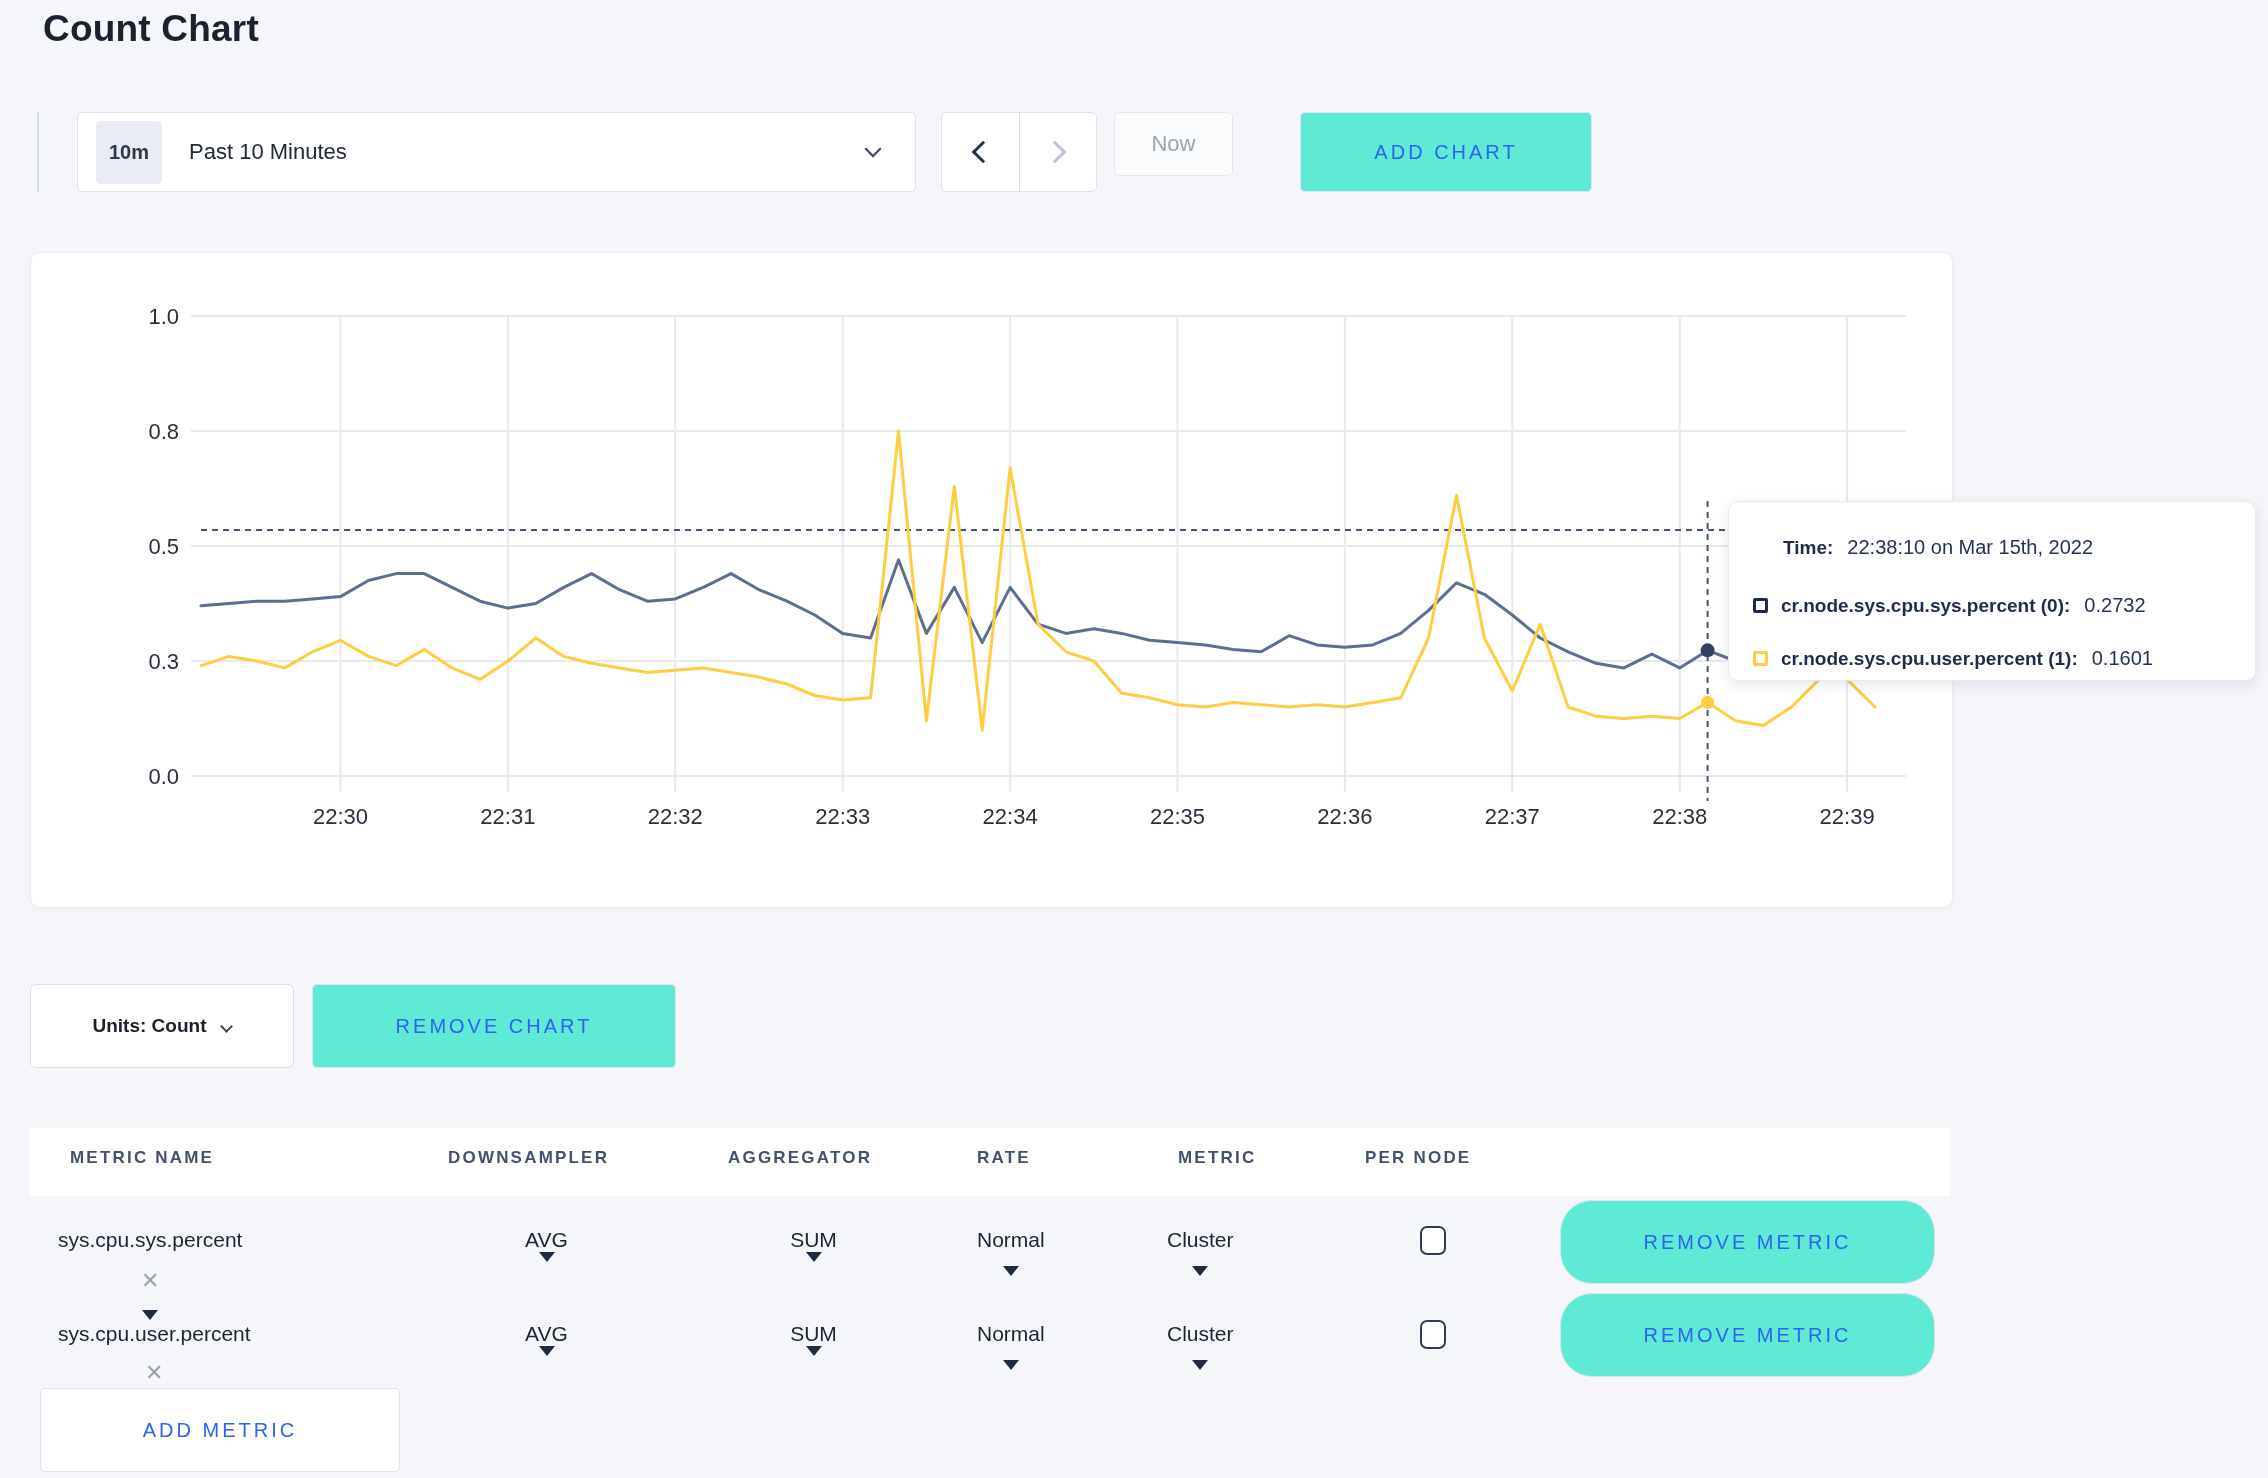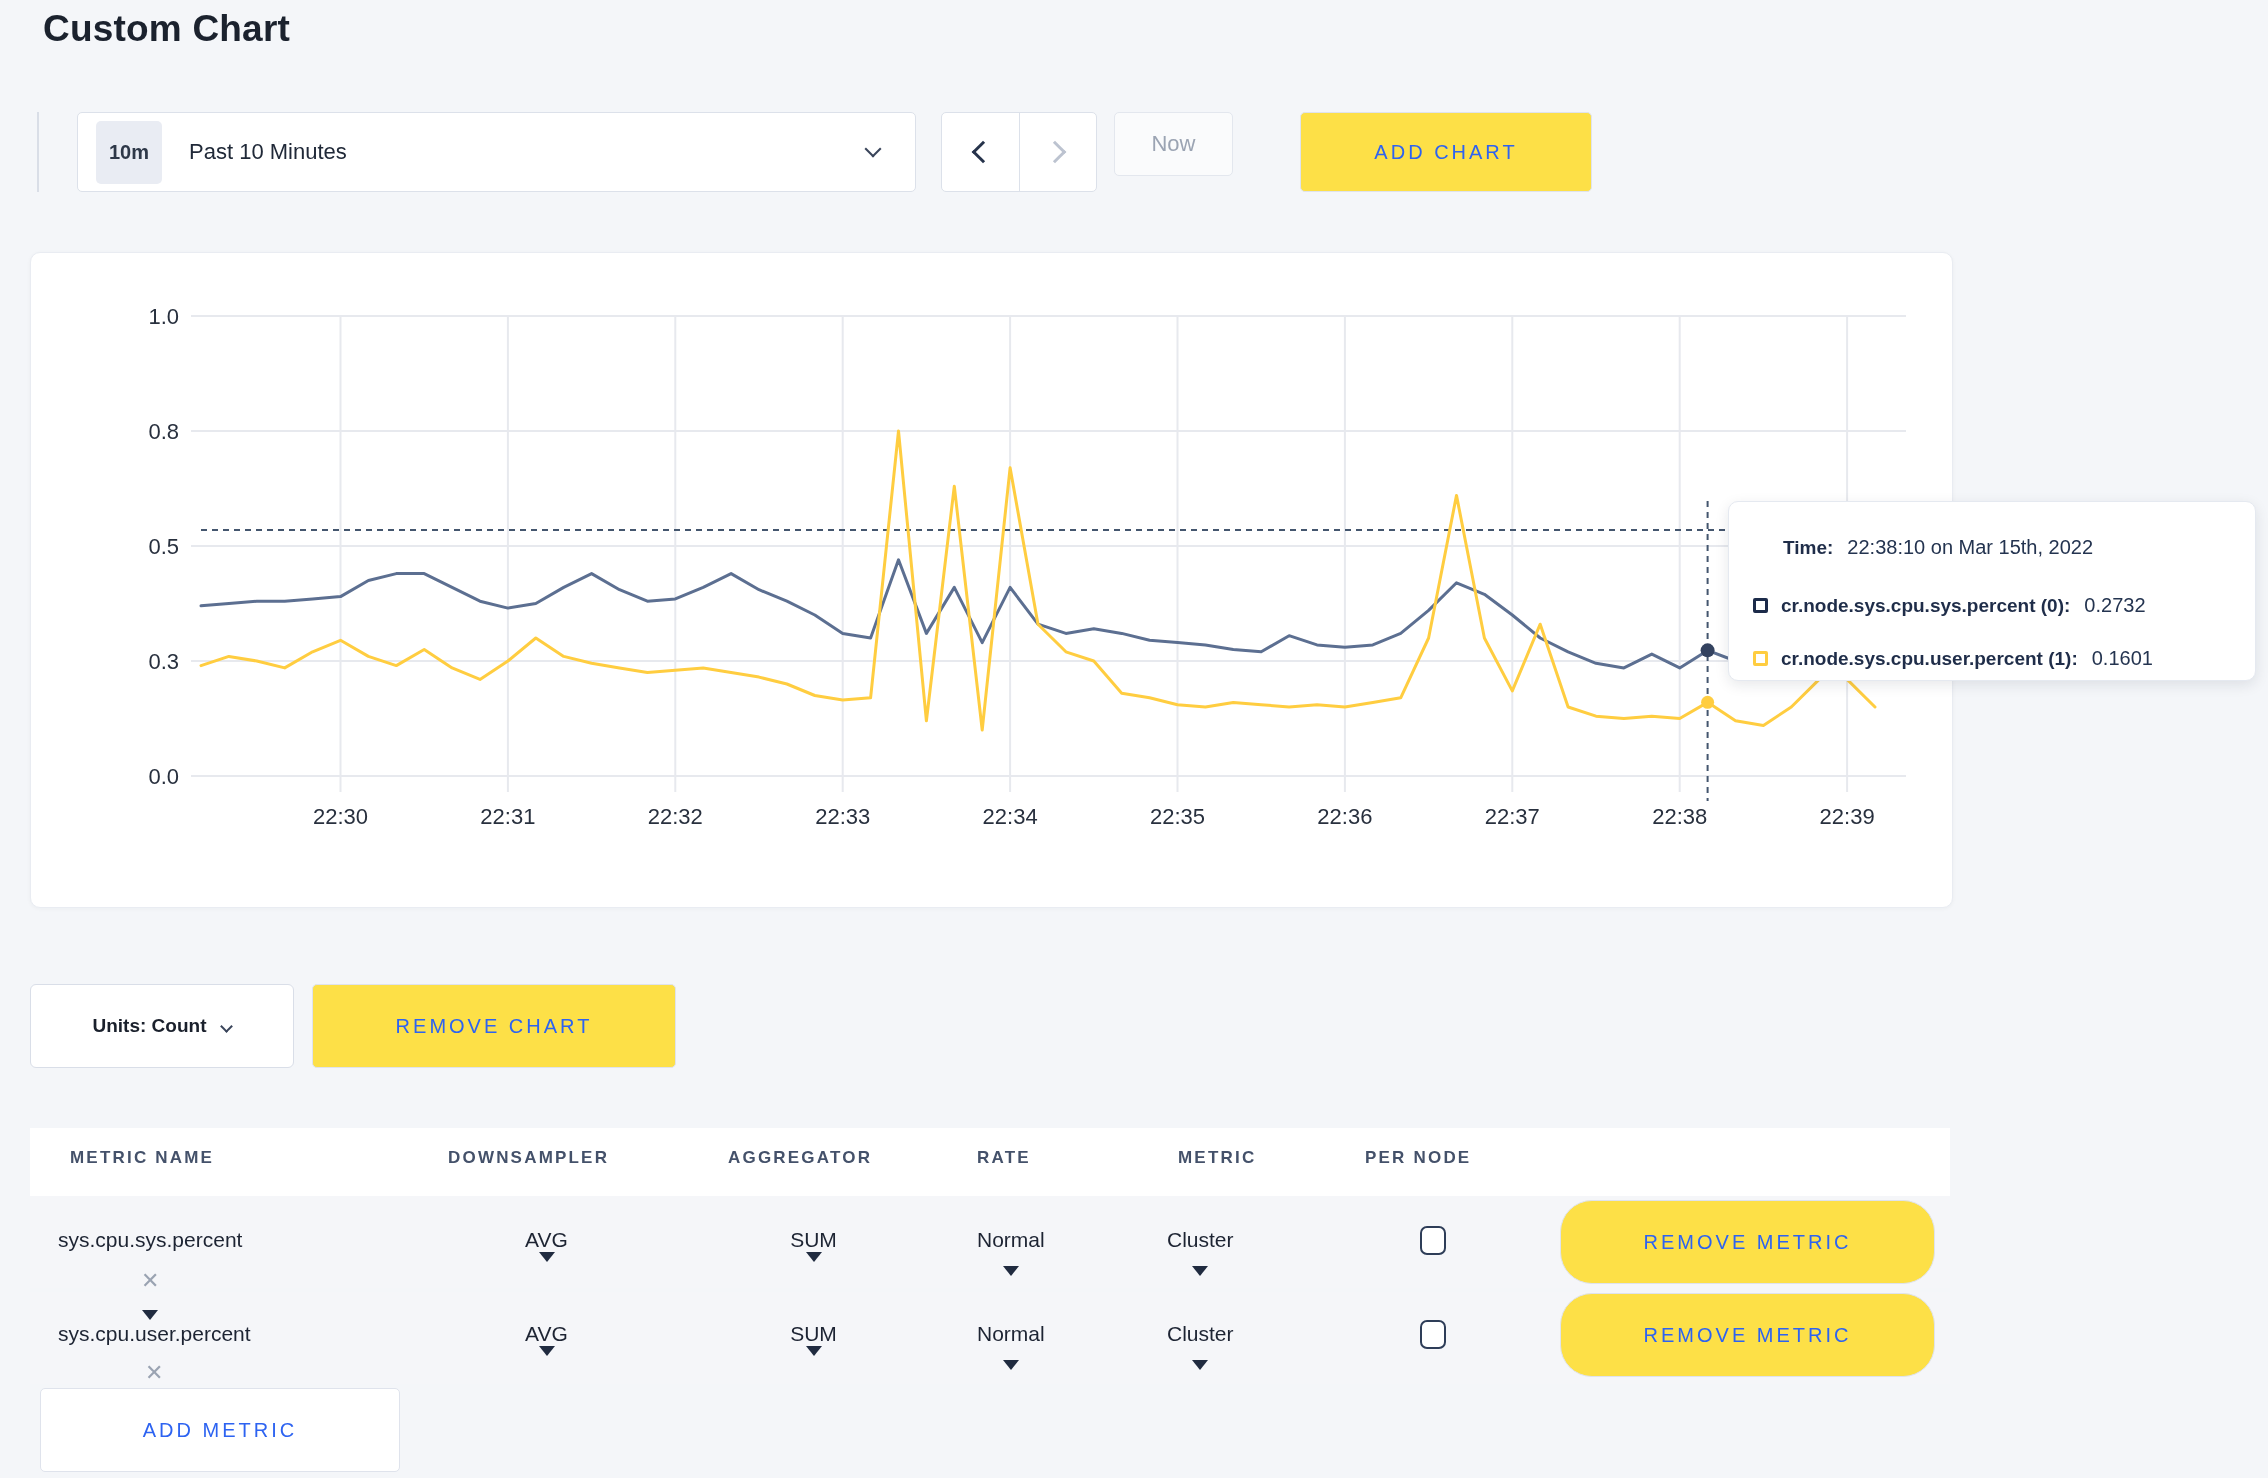--- a/index.html
+++ b/index.html
@@ -39,21 +39,21 @@
   .nav-btn + .nav-btn { border-left:1px solid #dce1ea; }
   .chev-left  { width:16px; height:16px; border-left:3px solid #26334b; border-bottom:3px solid #26334b; transform:rotate(45deg); margin-left:6px;}
   .chev-right { width:16px; height:16px; border-right:3px solid #bcc3d0; border-bottom:3px solid #bcc3d0; transform:rotate(-45deg); margin-right:6px;}
   .now-btn {
     position:absolute; left:1114px; top:112px; width:119px; height:64px;
     background:#fafbfc; border:1px solid #e3e7ee; border-radius:5px;
     display:flex; align-items:center; justify-content:center;
     font-size:22px; color:#9ba4b3;
   }
   .btn-outline-blue {
-    background:#fde047; border:1px solid #dfe3ec; border-radius:5px;
+    background:#5eead4; border:1px solid #dfe3ec; border-radius:5px;
     display:flex; align-items:center; justify-content:center;
     font-size:20px; font-weight:500; letter-spacing:3px; color:#2d63f1; cursor:pointer;
   }
   .add-chart { position:absolute; left:1300px; top:112px; width:292px; height:80px; }
   
   .chart-panel {
     position:absolute; left:30px; top:252px; width:1923px; height:656px;
     background:#fff; border:1px solid #e9ecf2; border-radius:10px;
     box-shadow:0 1px 4px rgba(30,40,60,.04);
   }
@@ -102,21 +102,21 @@
   }
   .remove-metric { position:absolute; left:1560px; width:375px; height:84px;border-radius:32px; }
   .rm1 { top:1200px; } .rm2 { top:1293px; }
   .add-metric { position:absolute; left:40px; top:1388px; width:360px; height:84px; background:#fff; }
 </style>
 </head>
 <body>
 
 <div class="page">
 
-  <div class="page-title">Custom Chart</div>
+  <div class="page-title">Count Chart</div>
 
   <div class="tb-divider"></div>
 
   <div class="time-select">
     <span class="range-badge">10m</span>
     <span class="range-label">Past 10 Minutes</span>
     <span class="chev"></span>
   </div>
 
   <div class="nav-group">

